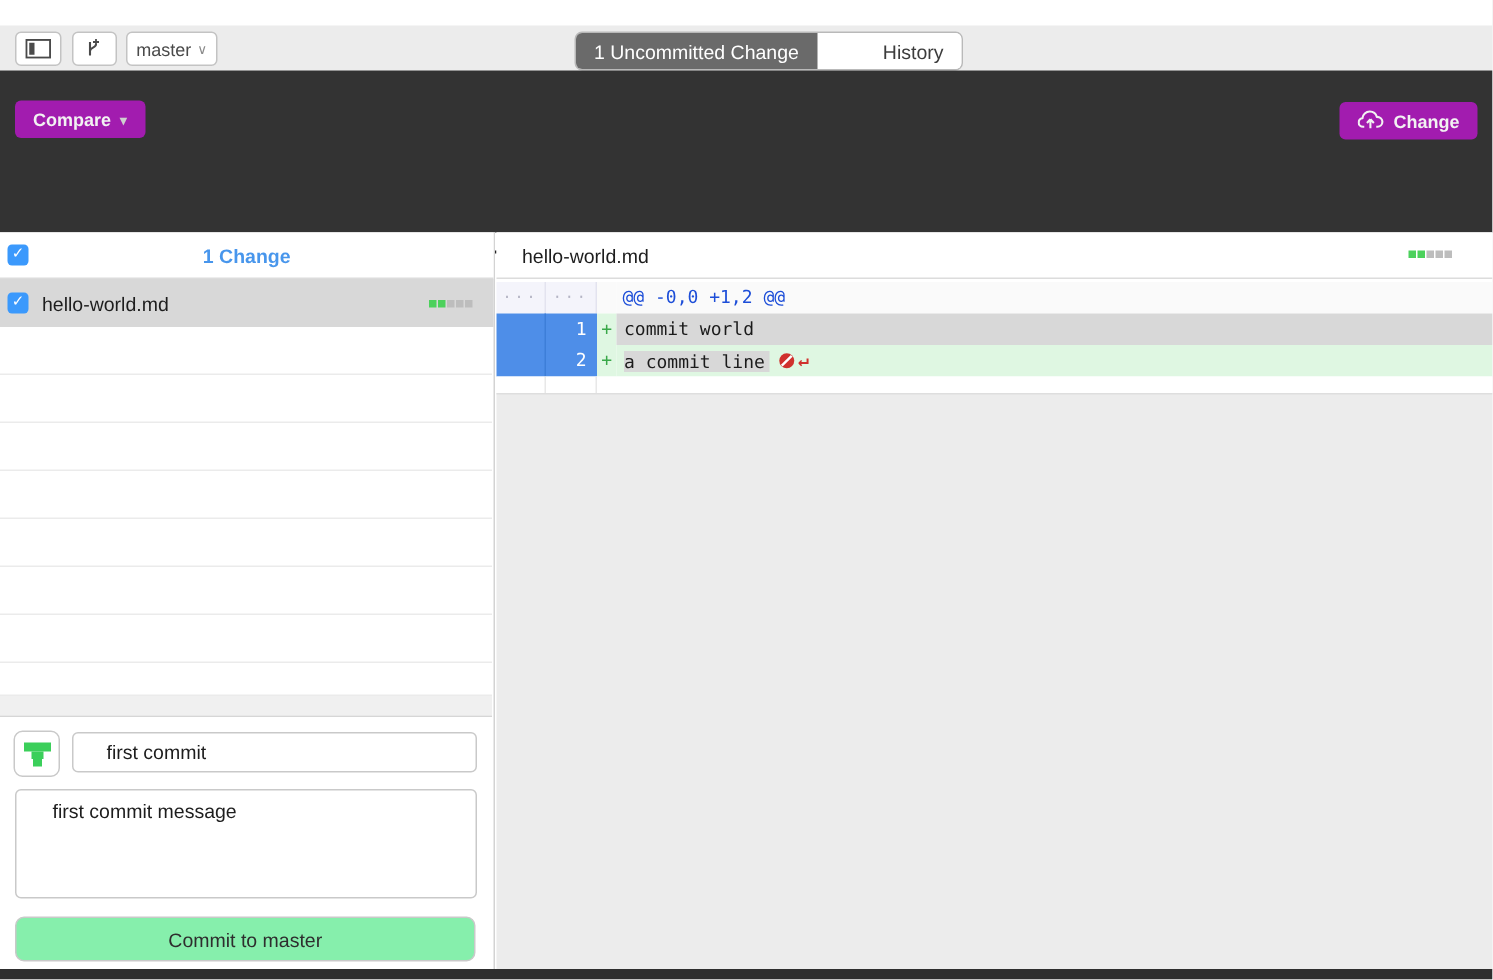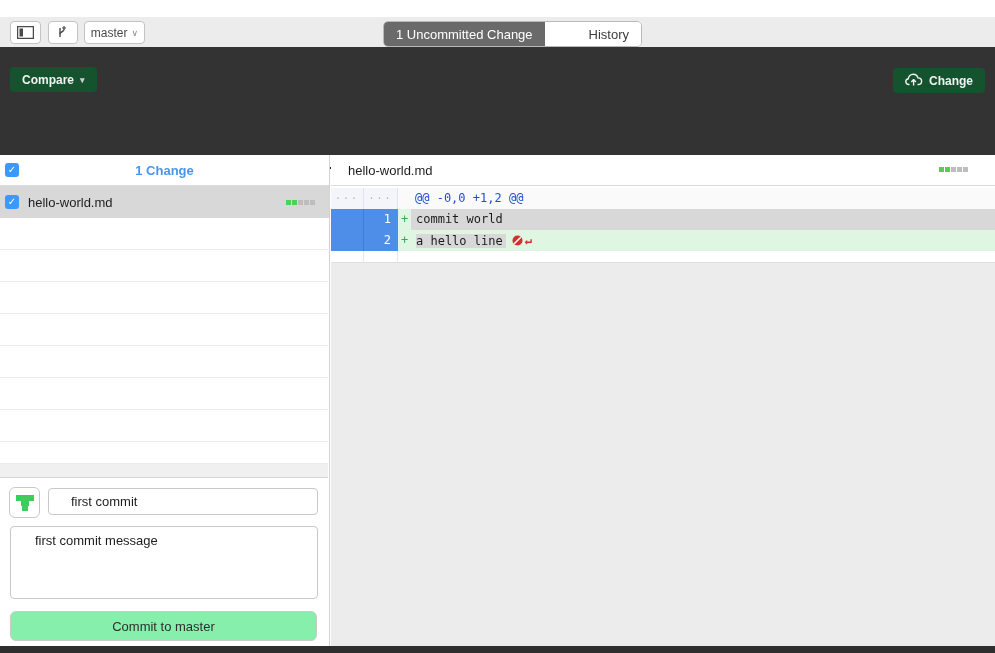--- a/index.html
+++ b/index.html
@@ -33,21 +33,21 @@
   .caret-small { font-size:9px; color:#8a8a8a; }
   .seg { position:absolute; left:383px; top:4px; height:26px; display:flex;
     border:1px solid #b9b9b9; border-radius:5px; overflow:hidden; background:#fff;gap:32px; }
   .seg-item { display:flex; align-items:center; padding:0 12px; font-size:13px;
     color:#3c3c3c; background:#fff; }
   .seg-item.active { background:#6a6a6a; color:#fff; }
 
   
   .branchbar { position:absolute; left:0; top:47px; width:995px; height:108px;
     background:#333333; }
-  .dkbtn { position:absolute; top:20px; height:25px; background:#14532d;
+  .dkbtn { position:absolute; top:20px; height:25px; background:#a21caf;
     border:none; border-radius:4px; color:#f2f2f2; font-size:12px; font-weight:700;
     display:flex; align-items:center; gap:6px; padding:0 12px; }
   #btn-compare { left:10px; }
   #btn-publish { right:10px; top:21px; }
   .caret-down { font-size:9px; color:#cfcfcf; }
   .branch-name { position:absolute; left:10px; top:114px; font-size:12px;
     font-weight:700; color:#8a8a8a; }
   .graph-line { position:absolute; left:85px; top:120px; width:877px; height:2px;
     background:#232323; }
   .graph-ring { position:absolute; left:961px; top:109px; }
@@ -269,21 +269,21 @@
           <div class="g1"></div>
           <div class="g2">1</div>
           <div class="gplus">+</div>
           <div class="dcontent">commit world</div>
         </div>
 
         <div class="drow add">
           <div class="g1"></div>
           <div class="g2">2</div>
           <div class="gplus">+</div>
-          <div class="dcontent"><span class="sel-text">a hello line</span><span class="no-newline"><svg width="11" height="11" viewBox="0 0 11 11">
+          <div class="dcontent"><span class="sel-text">a commit line</span><span class="no-newline"><svg width="11" height="11" viewBox="0 0 11 11">
                   <circle cx="5.5" cy="5.5" r="5" fill="#d0312d"></circle>
                   <path d="M2.2 8.8 L8.8 2.2" stroke="#fff" stroke-width="1.6"></path>
                 </svg><span class="nnl-arrow">↵</span></span></div>
         </div>
 
         <div class="drow blank">
           <div class="g1"></div>
           <div class="g2"></div>
           <div class="gplus"></div>
           <div class="dcontent"></div>

